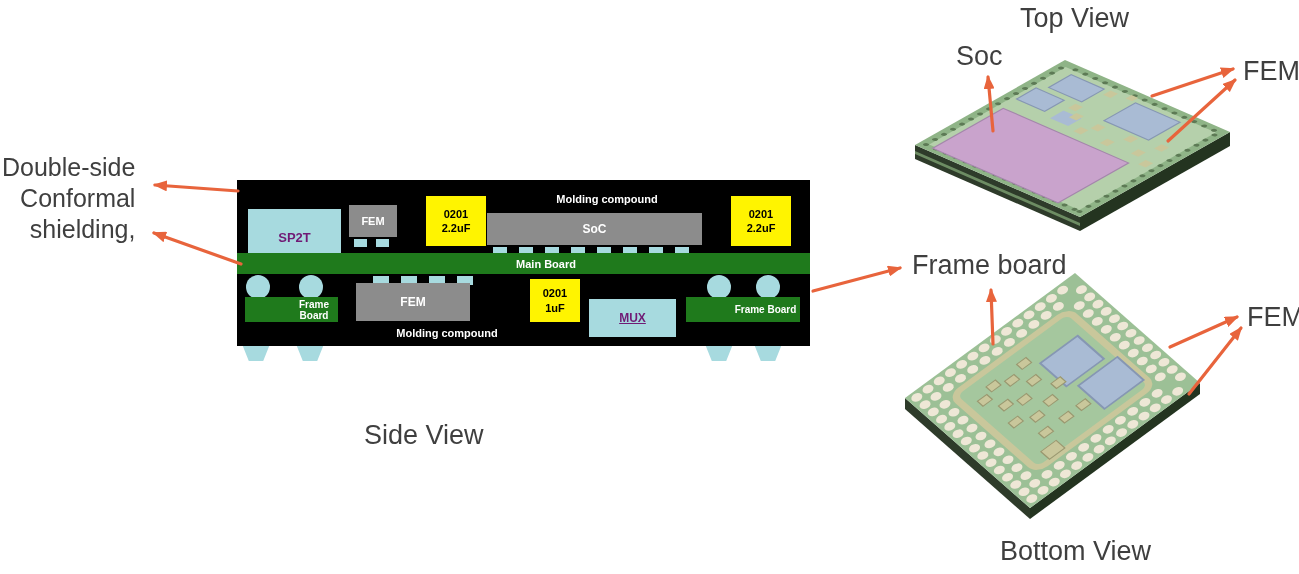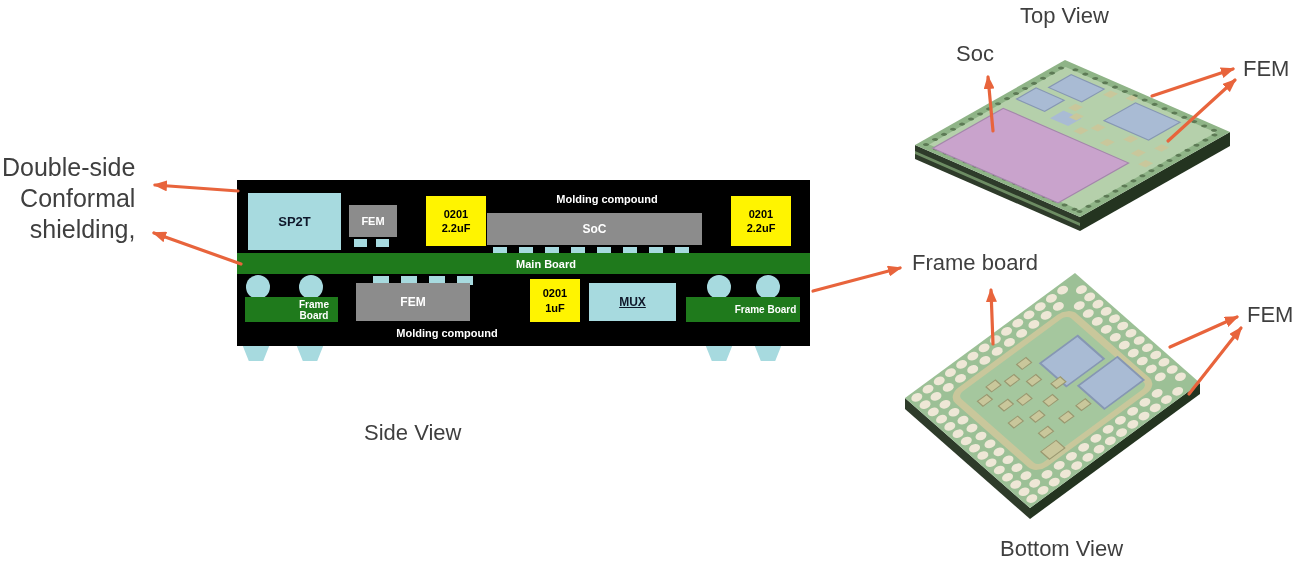--- a/index.html
+++ b/index.html
@@ -1,26 +1,26 @@
 <!DOCTYPE html>
 <html style="--arrow: #E8643C; --cyan: #A7DADF; --gray: #8C8C8C; --yellow: #FFF400; --board-green: #1F7A1C; --text: #3F3F3F; --pcb-green: #B5D0AB; --pcb-green-dark: #8FB487; --die-pink: #C9A3CC; --chip-blue: #A9BBD4; --component-tan: #C9C79B; --ball-cream: #EEE7D6; --edge-bump-green: #5D7A55; --molding-black: #000000;"><head>
 <meta charset="utf-8">
 <style>
   * { margin:0; padding:0; box-sizing:border-box; }
   body { font-family:"Liberation Sans", sans-serif; background:#fff; }
   #canvas { position:relative; width:1299px; height:574px; background:#fff; overflow:hidden; }
 
-  .lbl { position:absolute; color:var(--text,#3F3F3F); font-size:22px; white-space:nowrap; }
+  .lbl { position:absolute; color:var(--text,#3F3F3F); font-size:27px; white-space:nowrap; }
   .note { position:absolute; color:var(--text,#3F3F3F); font-size:25px; line-height:31px; }
   .note .indent { padding-left:10px; }
 
   .sv { position:absolute; background:var(--molding-black,#000); }
   .comp { position:absolute; display:flex; align-items:center; justify-content:center;
           text-align:center; font-weight:bold; }
-  .cyan   { background:var(--cyan,#A7DADF); color:#0f172a; }
+  .cyan   { background:var(--cyan,#A7DADF); color:#701a75;margin-top:16px; }
   .grayc  { background:var(--gray,#8C8C8C); color:#fff; }
   .yellow { background:var(--yellow,#FFF400); color:#000; flex-direction:column;
             font-size:11px; line-height:1.3;margin-left:24px; }
   .greenb { background:var(--board-green,#1F7A1C); color:#fff;padding-left:45px; }
   .moldtext { position:absolute; color:#fff; font-size:11px; text-align:center;font-weight:bold; }
   .ball { position:absolute; width:24px; height:24px; border-radius:50%;
           background:var(--cyan,#A7DADF); }
   .bump { position:absolute; background:var(--cyan,#A7DADF); }
   .foot { position:absolute; width:30px; height:15px; background:var(--cyan,#A7DADF);
           clip-path:polygon(6% 0, 94% 0, 74% 100%, 26% 100%); }

